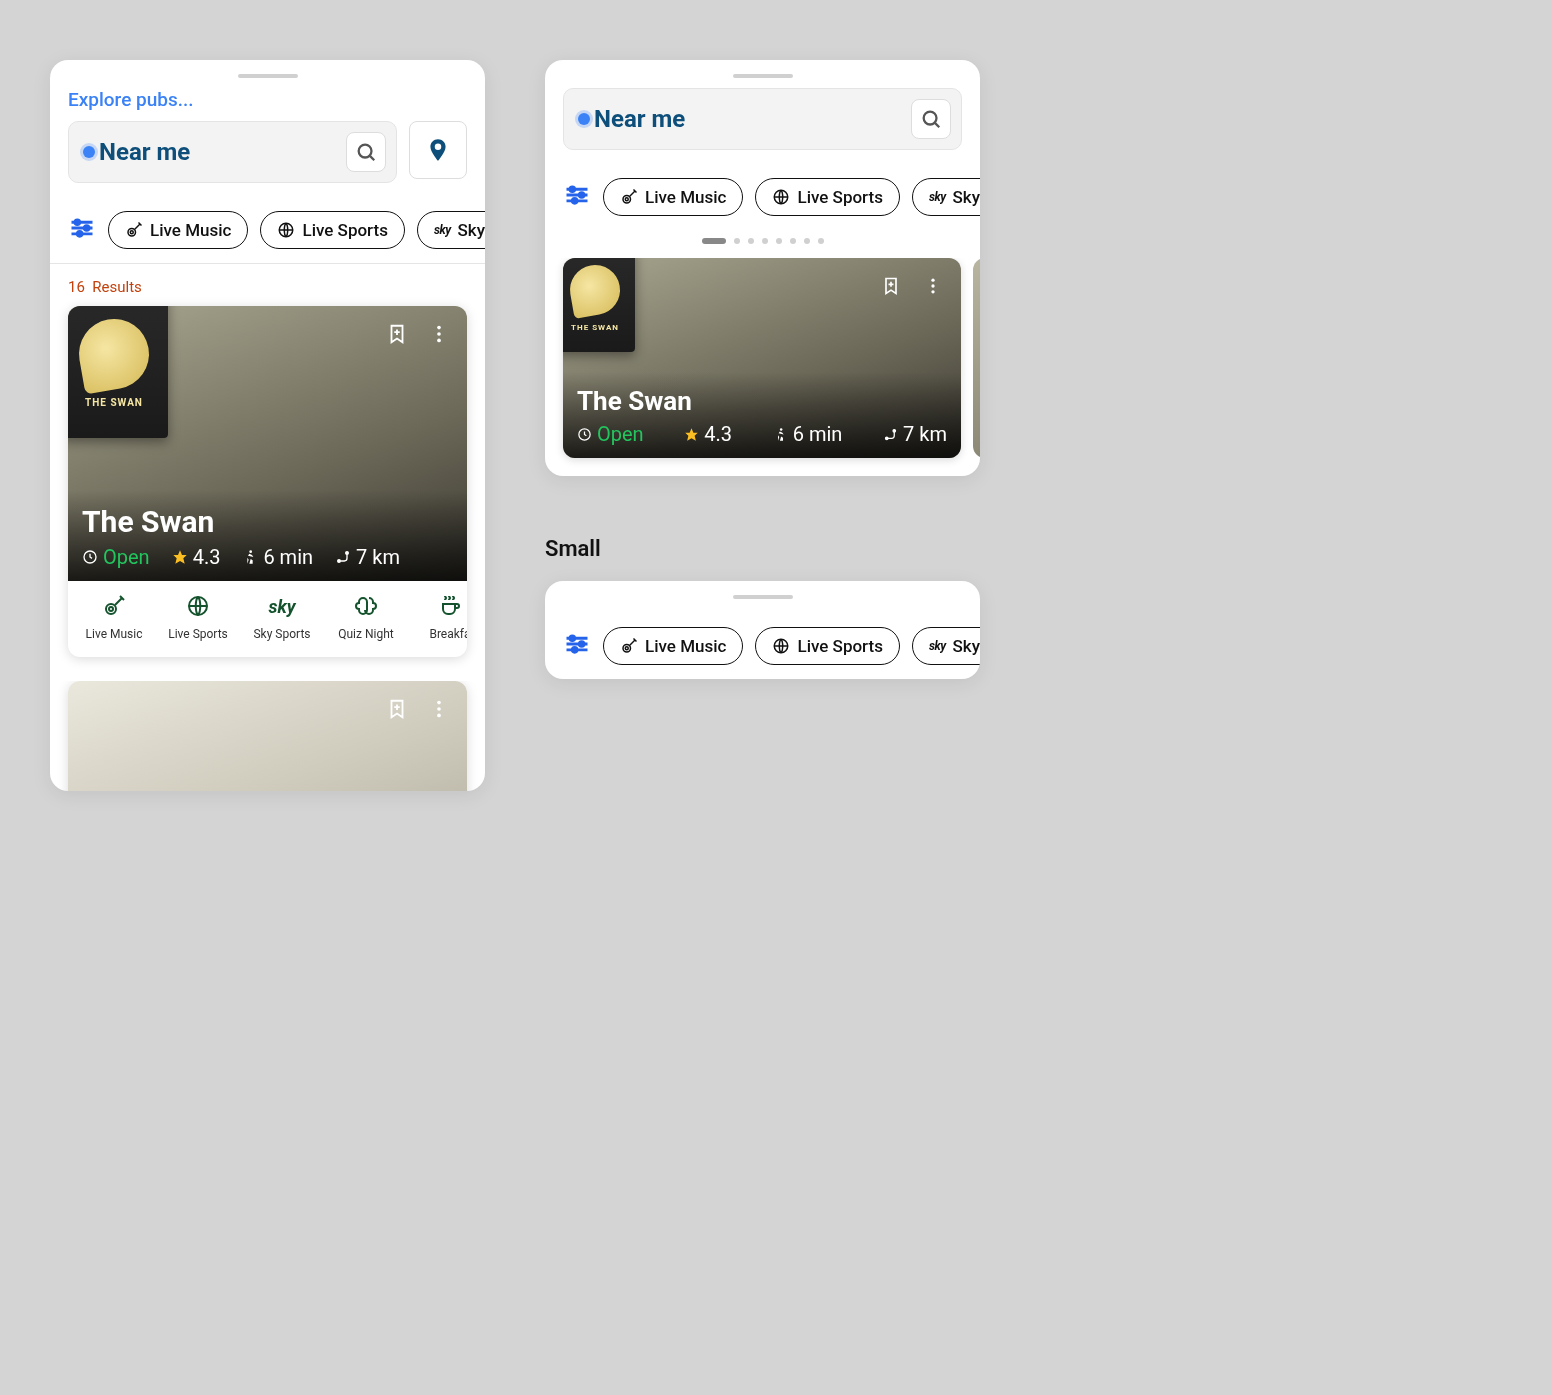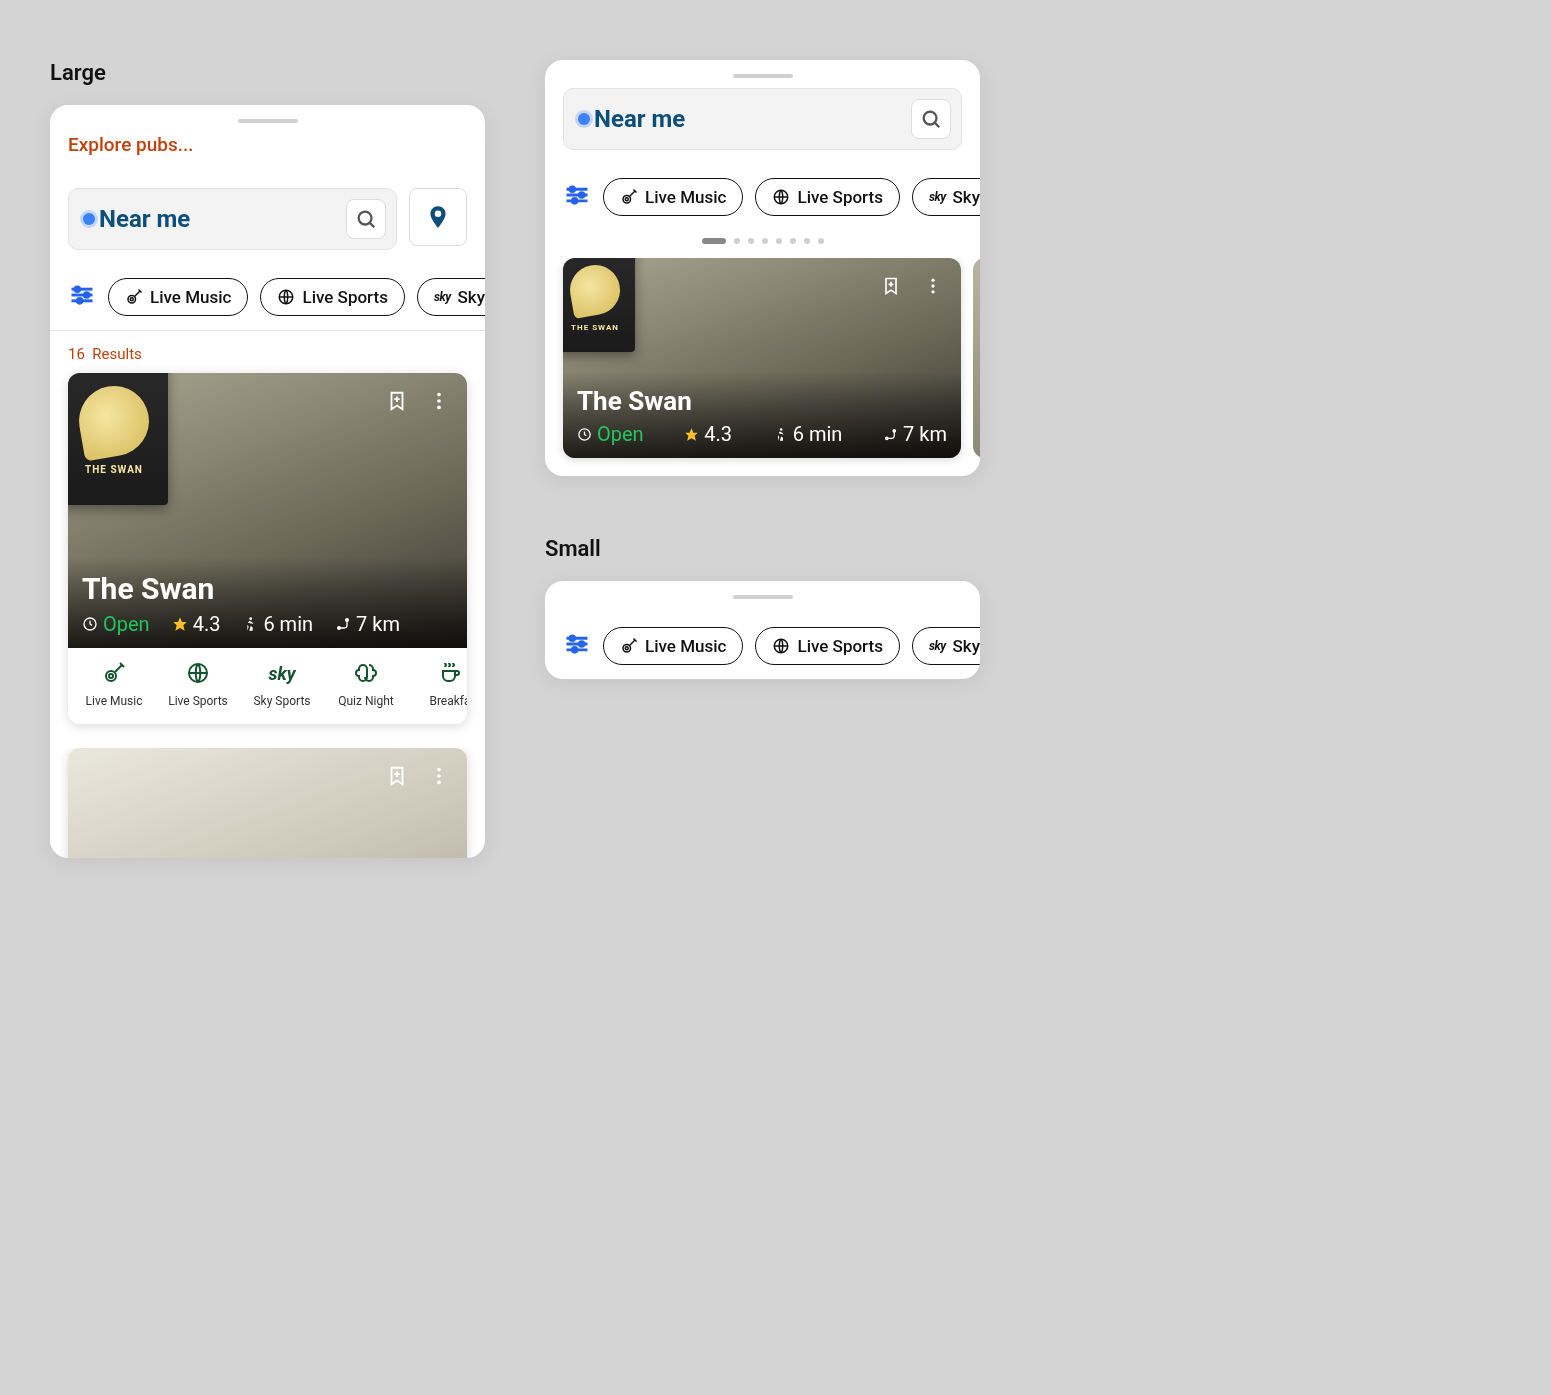--- a/index.html
+++ b/index.html
@@ -8,21 +8,21 @@
 .col { display: flex; flex-direction: column; }
 .variant-label { font-size: 22px; font-weight: 600; color: #111; margin-bottom: 20px; }
 
 .device { background: #fff; border-radius: 18px; width: 435px; overflow: hidden; box-shadow: 0 4px 20px rgba(0,0,0,0.08); }
 .device.med { width: 435px; }
 .device.sm { width: 435px; }
 
 .handle { width: 60px; height: 4px; background: #d0d0d0; border-radius: 2px; margin: 14px auto 10px; }
 
 .header-pad { padding: 0 18px 10px; }
-.explore-label { color: #c2410c; font-size: 19px; font-weight: 500; margin-bottom: 32px; }
+.explore-label { color: #3b82f6; font-size: 19px; font-weight: 500; margin-bottom: 10px; }
 
 .search-row { display: flex; gap: 12px; align-items: stretch; }
 .search-box { flex: 1; display: flex; align-items: center; background: #f3f3f3; border: 1px solid #e4e4e4; border-radius: 10px; padding: 10px 10px 10px 14px; gap: 4px; }
 .dot { width: 12px; height: 12px; border-radius: 50%; background: #3b82f6; box-shadow: 0 0 0 3px rgba(59,130,246,0.25); }
 .search-text { color: #0d4f7a; font-size: 24px; font-weight: 700; flex: 1; }
 .icon-btn { width: 40px; height: 40px; border: 1px solid #ddd; border-radius: 8px; background: #fff; display: flex; align-items: center; justify-content: center; }
 .icon-btn.loose { width: 58px; height: 58px; }
 .search-inside-btn { width: 40px; height: 40px; border: 1px solid #ddd; border-radius: 8px; background: #fff; display: flex; align-items: center; justify-content: center; }
 
 .chip-row { display: flex; gap: 12px; align-items: center; padding: 18px 18px 14px; overflow: hidden; white-space: nowrap; }
@@ -75,21 +75,20 @@
 .med-card-peek { flex: 0 0 20px; background: linear-gradient(160deg, #b8b5a0, #8a8774); border-radius: 12px 0 0 12px; }
 
 .right-col { display: flex; flex-direction: column; gap: 60px; }
 </style>
 </head>
 <body>
 
 <div class="canvas">
 
   <div class="col">
-    <div class="variant-label">Large</div>
     <div class="device">
       <div class="handle"></div>
       <div class="header-pad">
         <div class="explore-label">Explore pubs...</div>
         <div class="search-row">
           <div class="search-box">
             <span class="dot"></span>
             <span class="search-text">Near me</span>
             <span class="search-inside-btn">
               <svg width="22" height="22" viewBox="0 0 24 24" fill="none" stroke="#555" stroke-width="2.5">

